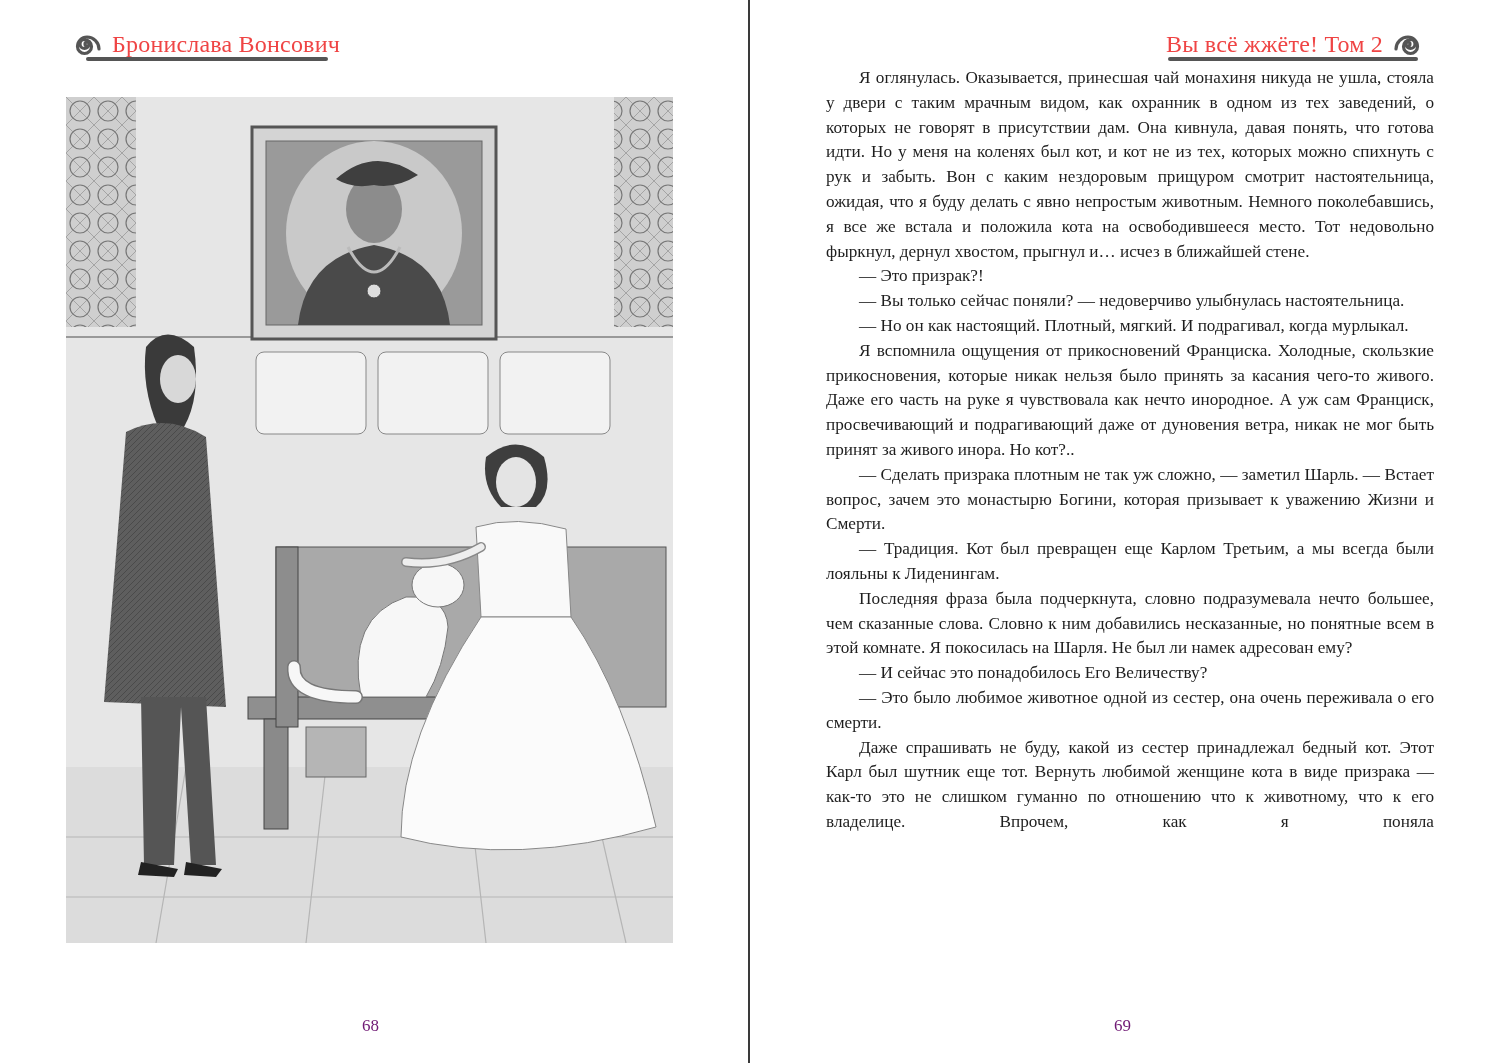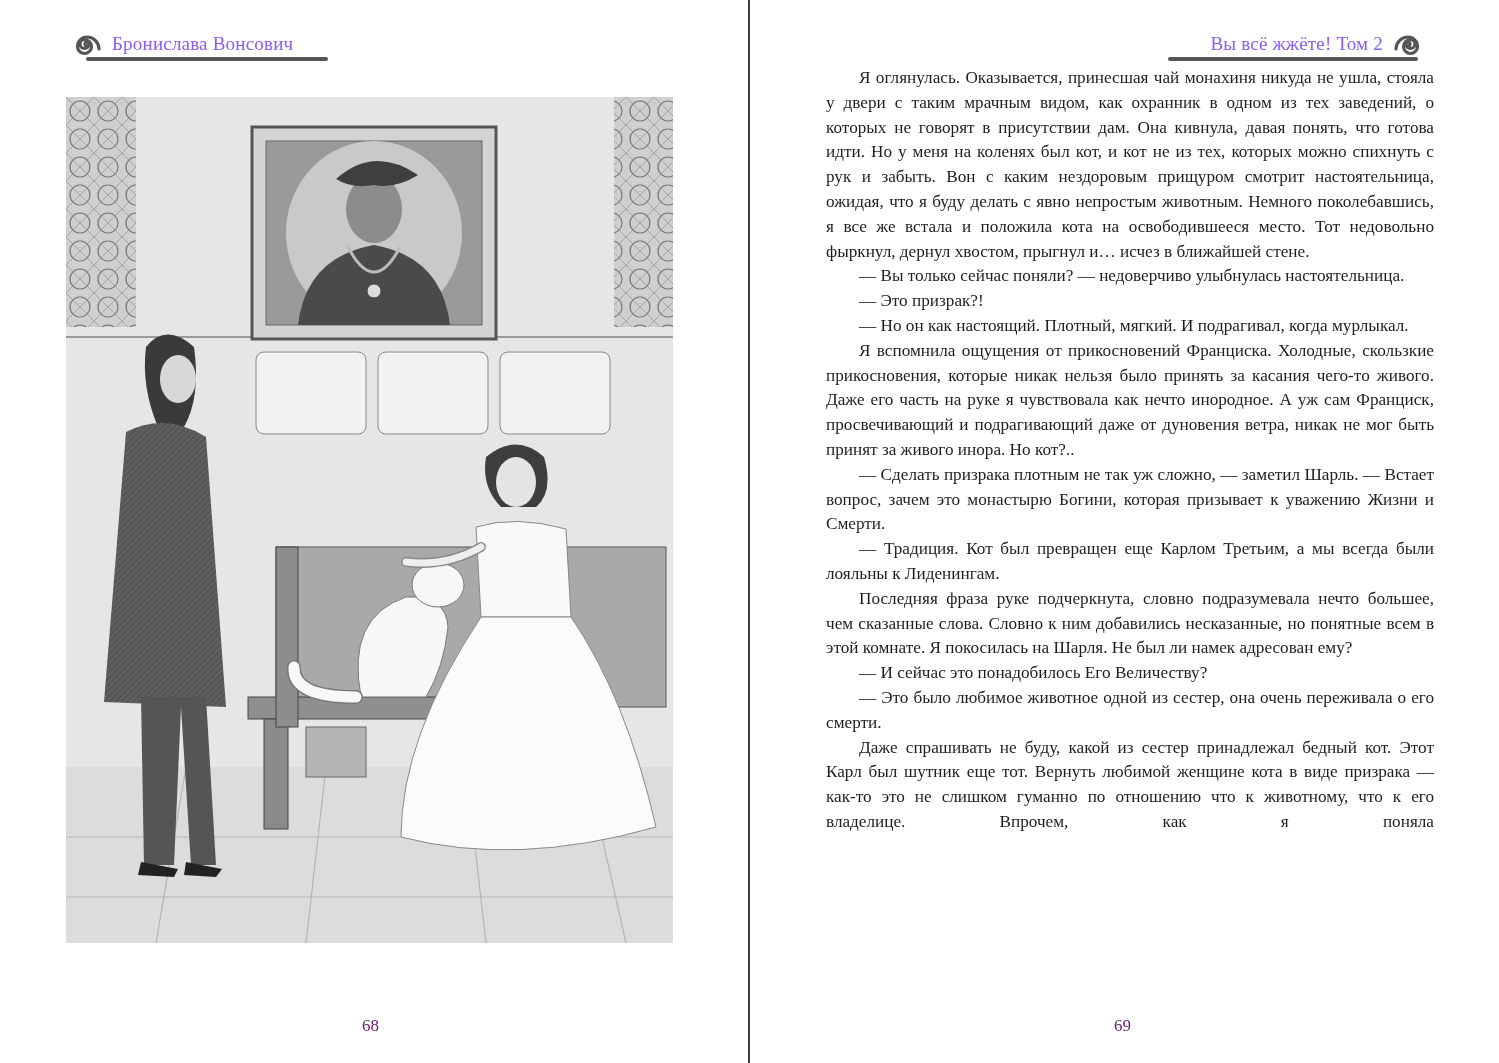--- a/index.html
+++ b/index.html
@@ -7,21 +7,21 @@
          font-family:"Liberation Serif", "DejaVu Serif", serif; color:#1e1e1e; }
   .page { position:absolute; top:0; height:1063px; }
   .page-left { left:0; width:749px; }
   .page-right { left:750px; width:749px; }
   .divider { position:absolute; left:748px; top:0; width:2px; height:1063px; background:#3a3a3a; }
 
   
   .header { position:absolute; top:26px; height:36px; display:flex; align-items:center; }
   .header-left { left:72px; }
   .header-right { right:76px; flex-direction:row;font-family:Liberation Serif, serif; }
-  .header .title { font-size:19px; letter-spacing:0.2px; color:#8b5cf6; white-space:nowrap; }
+  .header .title { font-size:24px; letter-spacing:0.2px; color:#ef4444; white-space:nowrap; }
   .header-left .title { margin-left:10px; }
   .header-right .title { margin-right:10px; }
   .spiral { width:30px; height:30px; display:block; }
   .rule { position:absolute; height:4px; background:#555; border-radius:2px; }
   .rule-left { left:86px; top:57px; width:242px; }
   .rule-right { left:1168px; top:57px; width:250px; }
 
   
   .illustration { position:absolute; left:66px; top:97px; width:607px; height:846px;
                   background:#ececec; overflow:hidden; }
@@ -130,25 +130,25 @@
     <span class="title">Вы всё жжёте! Том 2</span>
     <svg class="spiral" viewBox="0 0 30 30">
       <path d="M15 15 m0 -2 a2 2 0 1 1 -2 2 a4.5 4.5 0 1 1 4.5 4.5 a7 7 0 1 1 7 -7 a9.5 9.5 0 0 1 -9.5 9.5 a12 12 0 0 1 -12 -12" fill="none" stroke="#555" stroke-width="3.2" stroke-linecap="round" transform="rotate(180 15 15) scale(-1 1) translate(-30 0)"></path>
     </svg>
   </div>
 </div>
 <div class="rule rule-right"></div>
 
 <div class="text">
   <p class="indent">Я оглянулась. Оказывается, принесшая чай монахиня никуда не ушла, стояла у двери с таким мрачным видом, как охранник в одном из тех заведений, о которых не говорят в присутствии дам. Она кивнула, давая понять, что готова идти. Но у меня на коленях был кот, и кот не из тех, которых можно спихнуть с рук и забыть. Вон с каким нездоровым прищуром смотрит настоятельница, ожидая, что я буду делать с явно непростым животным. Немного поколебавшись, я все же встала и положила кота на освободившееся место. Тот недовольно фыркнул, дернул хвостом, прыгнул и… исчез в ближайшей стене.</p>
+  <p class="indent">— Это призрак?!</p>
   <p class="indent">— Вы только сейчас поняли? — недоверчиво улыбнулась настоятельница.</p>
-  <p class="indent">— Это призрак?!</p>
   <p class="indent">— Но он как настоящий. Плотный, мягкий. И подрагивал, когда мурлыкал.</p>
   <p class="indent">Я вспомнила ощущения от прикосновений Франциска. Холодные, скользкие прикосновения, которые никак нельзя было принять за касания чего-то живого. Даже его часть на руке я чувствовала как нечто инородное. А уж сам Франциск, просвечивающий и подрагивающий даже от дуновения ветра, никак не мог быть принят за живого инора. Но кот?..</p>
   <p class="indent">— Сделать призрака плотным не так уж сложно, — заметил Шарль. — Встает вопрос, зачем это монастырю Богини, которая призывает к уважению Жизни и Смерти.</p>
   <p class="indent">— Традиция. Кот был превращен еще Карлом Третьим, а мы всегда были лояльны к Лиденингам.</p>
-  <p class="indent">Последняя фраза руке подчеркнута, словно подразумевала нечто большее, чем сказанные слова. Словно к ним добавились несказанные, но понятные всем в этой комнате. Я покосилась на Шарля. Не был ли намек адресован ему?</p>
+  <p class="indent">Последняя фраза была подчеркнута, словно подразумевала нечто большее, чем сказанные слова. Словно к ним добавились несказанные, но понятные всем в этой комнате. Я покосилась на Шарля. Не был ли намек адресован ему?</p>
   <p class="indent">— И сейчас это понадобилось Его Величеству?</p>
   <p class="indent">— Это было любимое животное одной из сестер, она очень переживала о его смерти.</p>
   <p class="indent justify-last">Даже спрашивать не буду, какой из сестер принадлежал бедный кот. Этот Карл был шутник еще тот. Вернуть любимой женщине кота в виде призрака — как-то это не слишком гуманно по отношению что к животному, что к его владелице. Впрочем, как я поняла</p>
 </div>
 
 <span class="folio folio-right">69</span>
 
 </body></html>

